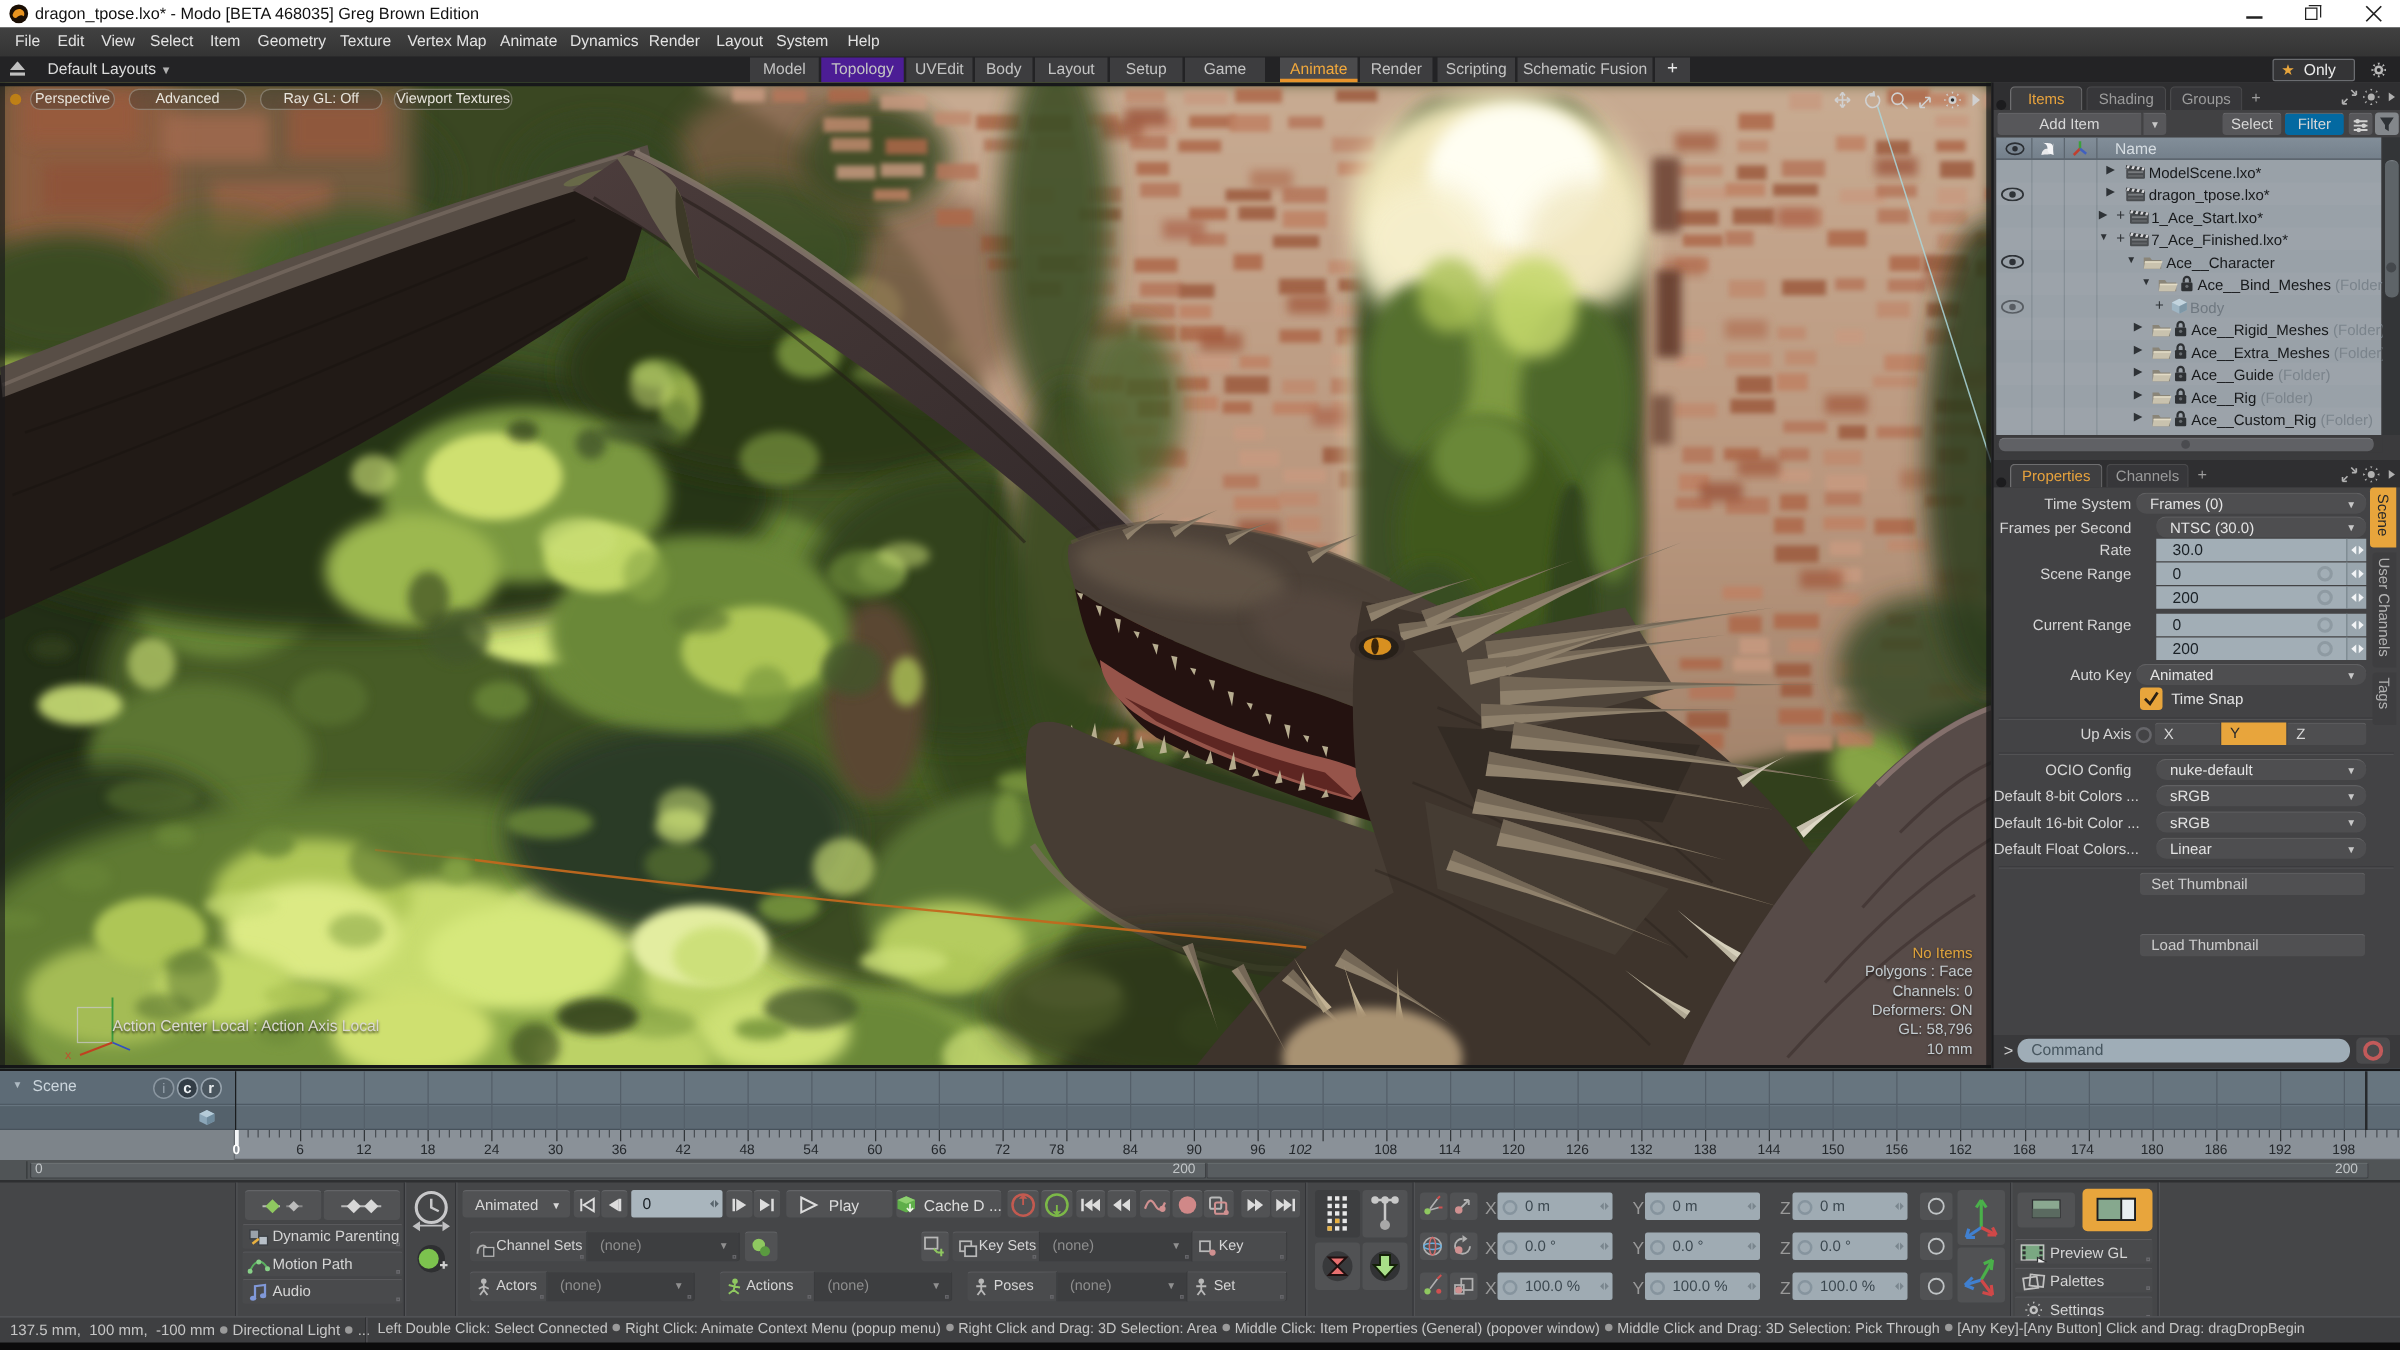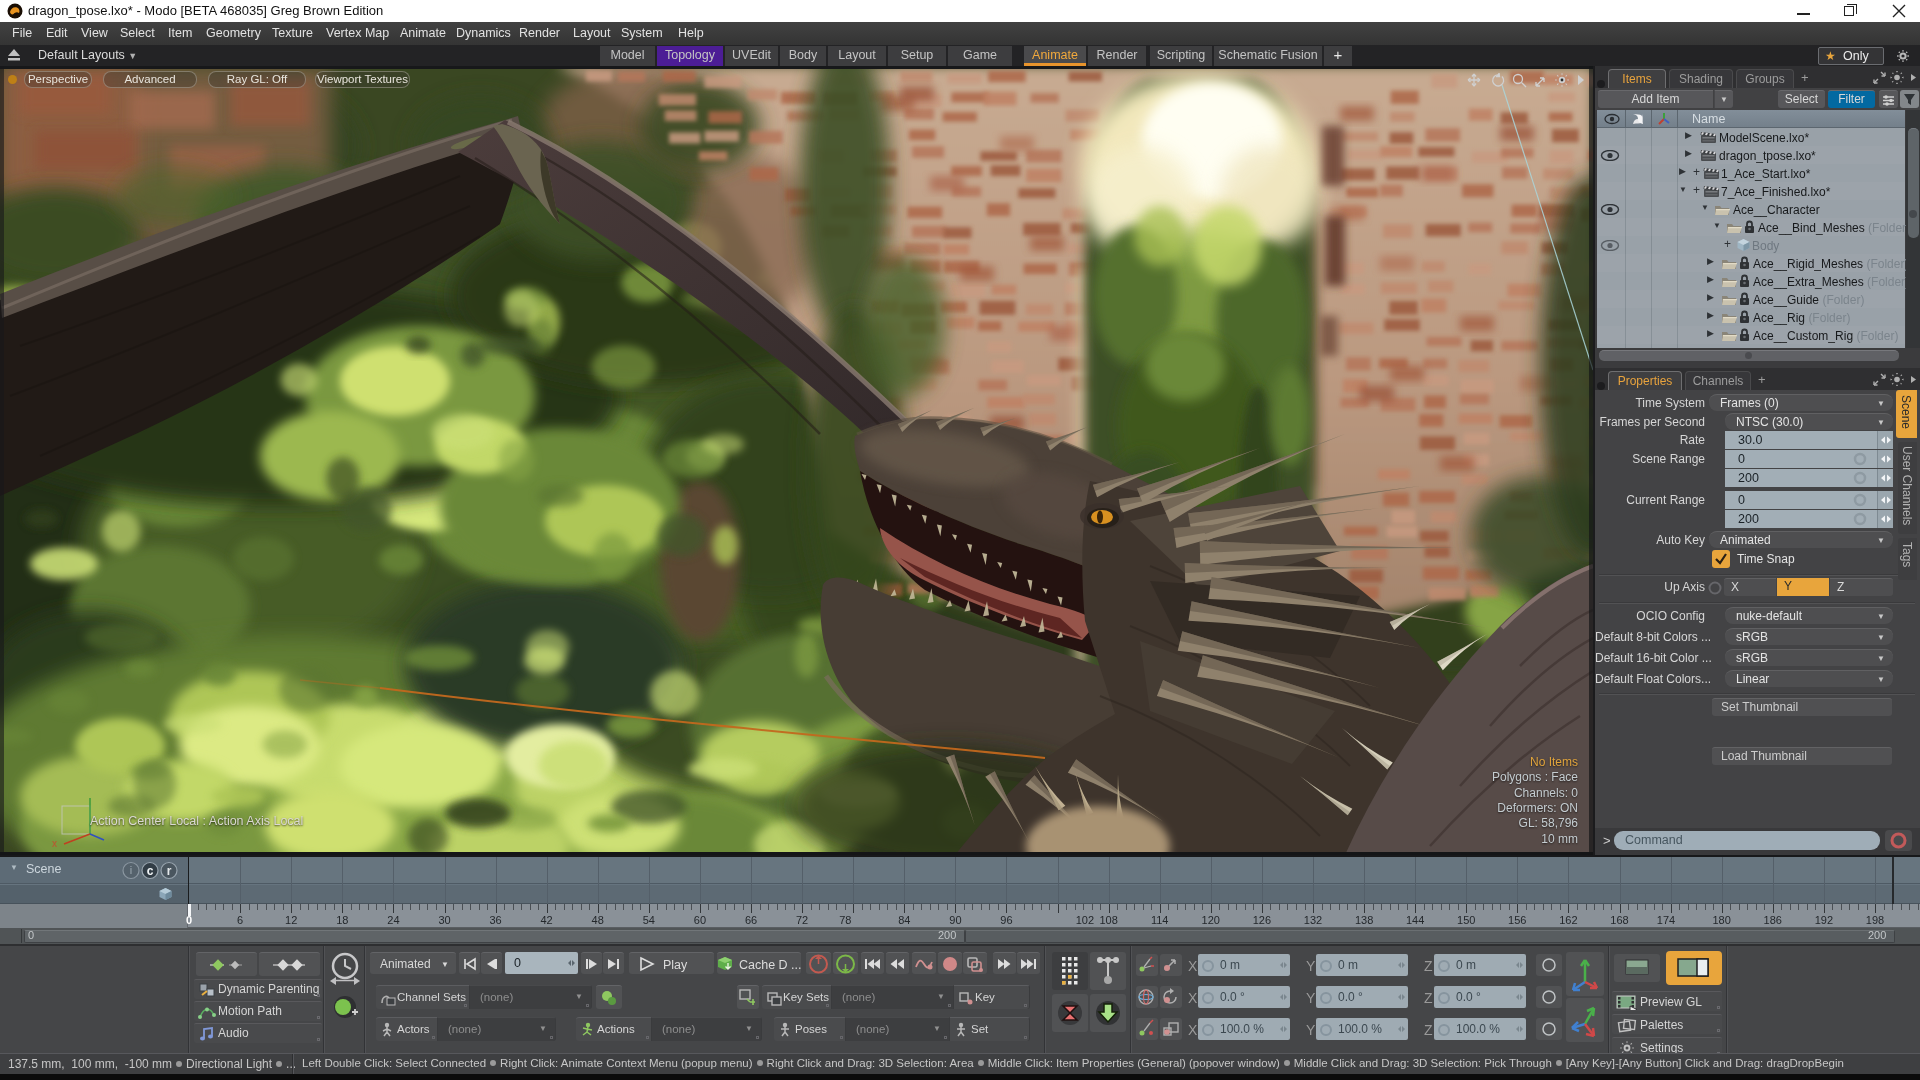--- a/index.html
+++ b/index.html
@@ -1313,21 +1313,21 @@
       <div class="abs" style="left:989.4px;top:49px;width:1px;height:6px;background:#4a4f54;"></div>
       <div class="abs" style="left:997.9px;top:49px;width:1px;height:6px;background:#4a4f54;"></div>
       <div class="abs" style="left:1006.4px;top:49px;width:1px;height:9px;background:#33373a;"></div>
       <div class="abs" style="left:992.4px;top:59px;width:28px;text-align:center;font-size:11px;color:#24282c;">96</div>
       <div class="abs" style="left:1015.0px;top:49px;width:1px;height:6px;background:#4a4f54;"></div>
       <div class="abs" style="left:1023.5px;top:49px;width:1px;height:6px;background:#4a4f54;"></div>
       <div class="abs" style="left:1032.0px;top:49px;width:1px;height:6px;background:#4a4f54;"></div>
       <div class="abs" style="left:1040.5px;top:49px;width:1px;height:6px;background:#4a4f54;"></div>
       <div class="abs" style="left:1049.0px;top:49px;width:1px;height:6px;background:#4a4f54;"></div>
       <div class="abs" style="left:1057.5px;top:49px;width:1px;height:9px;background:#33373a;"></div>
-      <div class="abs" style="left:1066px;top:59px;width:28px;text-align:right;font-size:11px;color:#24282c;">102</div>
+      <div class="abs" style="left:1031px;top:59px;width:28px;text-align:left;font-size:11px;color:#24282c;font-style:italic;">102</div>
       <div class="abs" style="left:1066.0px;top:49px;width:1px;height:6px;background:#4a4f54;"></div>
       <div class="abs" style="left:1074.6px;top:49px;width:1px;height:6px;background:#4a4f54;"></div>
       <div class="abs" style="left:1083.1px;top:49px;width:1px;height:6px;background:#4a4f54;"></div>
       <div class="abs" style="left:1091.6px;top:49px;width:1px;height:6px;background:#4a4f54;"></div>
       <div class="abs" style="left:1100.1px;top:49px;width:1px;height:6px;background:#4a4f54;"></div>
       <div class="abs" style="left:1108.6px;top:49px;width:1px;height:9px;background:#33373a;"></div>
       <div class="abs" style="left:1094.6px;top:59px;width:28px;text-align:center;font-size:11px;color:#24282c;">108</div>
       <div class="abs" style="left:1117.1px;top:49px;width:1px;height:6px;background:#4a4f54;"></div>
       <div class="abs" style="left:1125.7px;top:49px;width:1px;height:6px;background:#4a4f54;"></div>
       <div class="abs" style="left:1134.2px;top:49px;width:1px;height:6px;background:#4a4f54;"></div>

